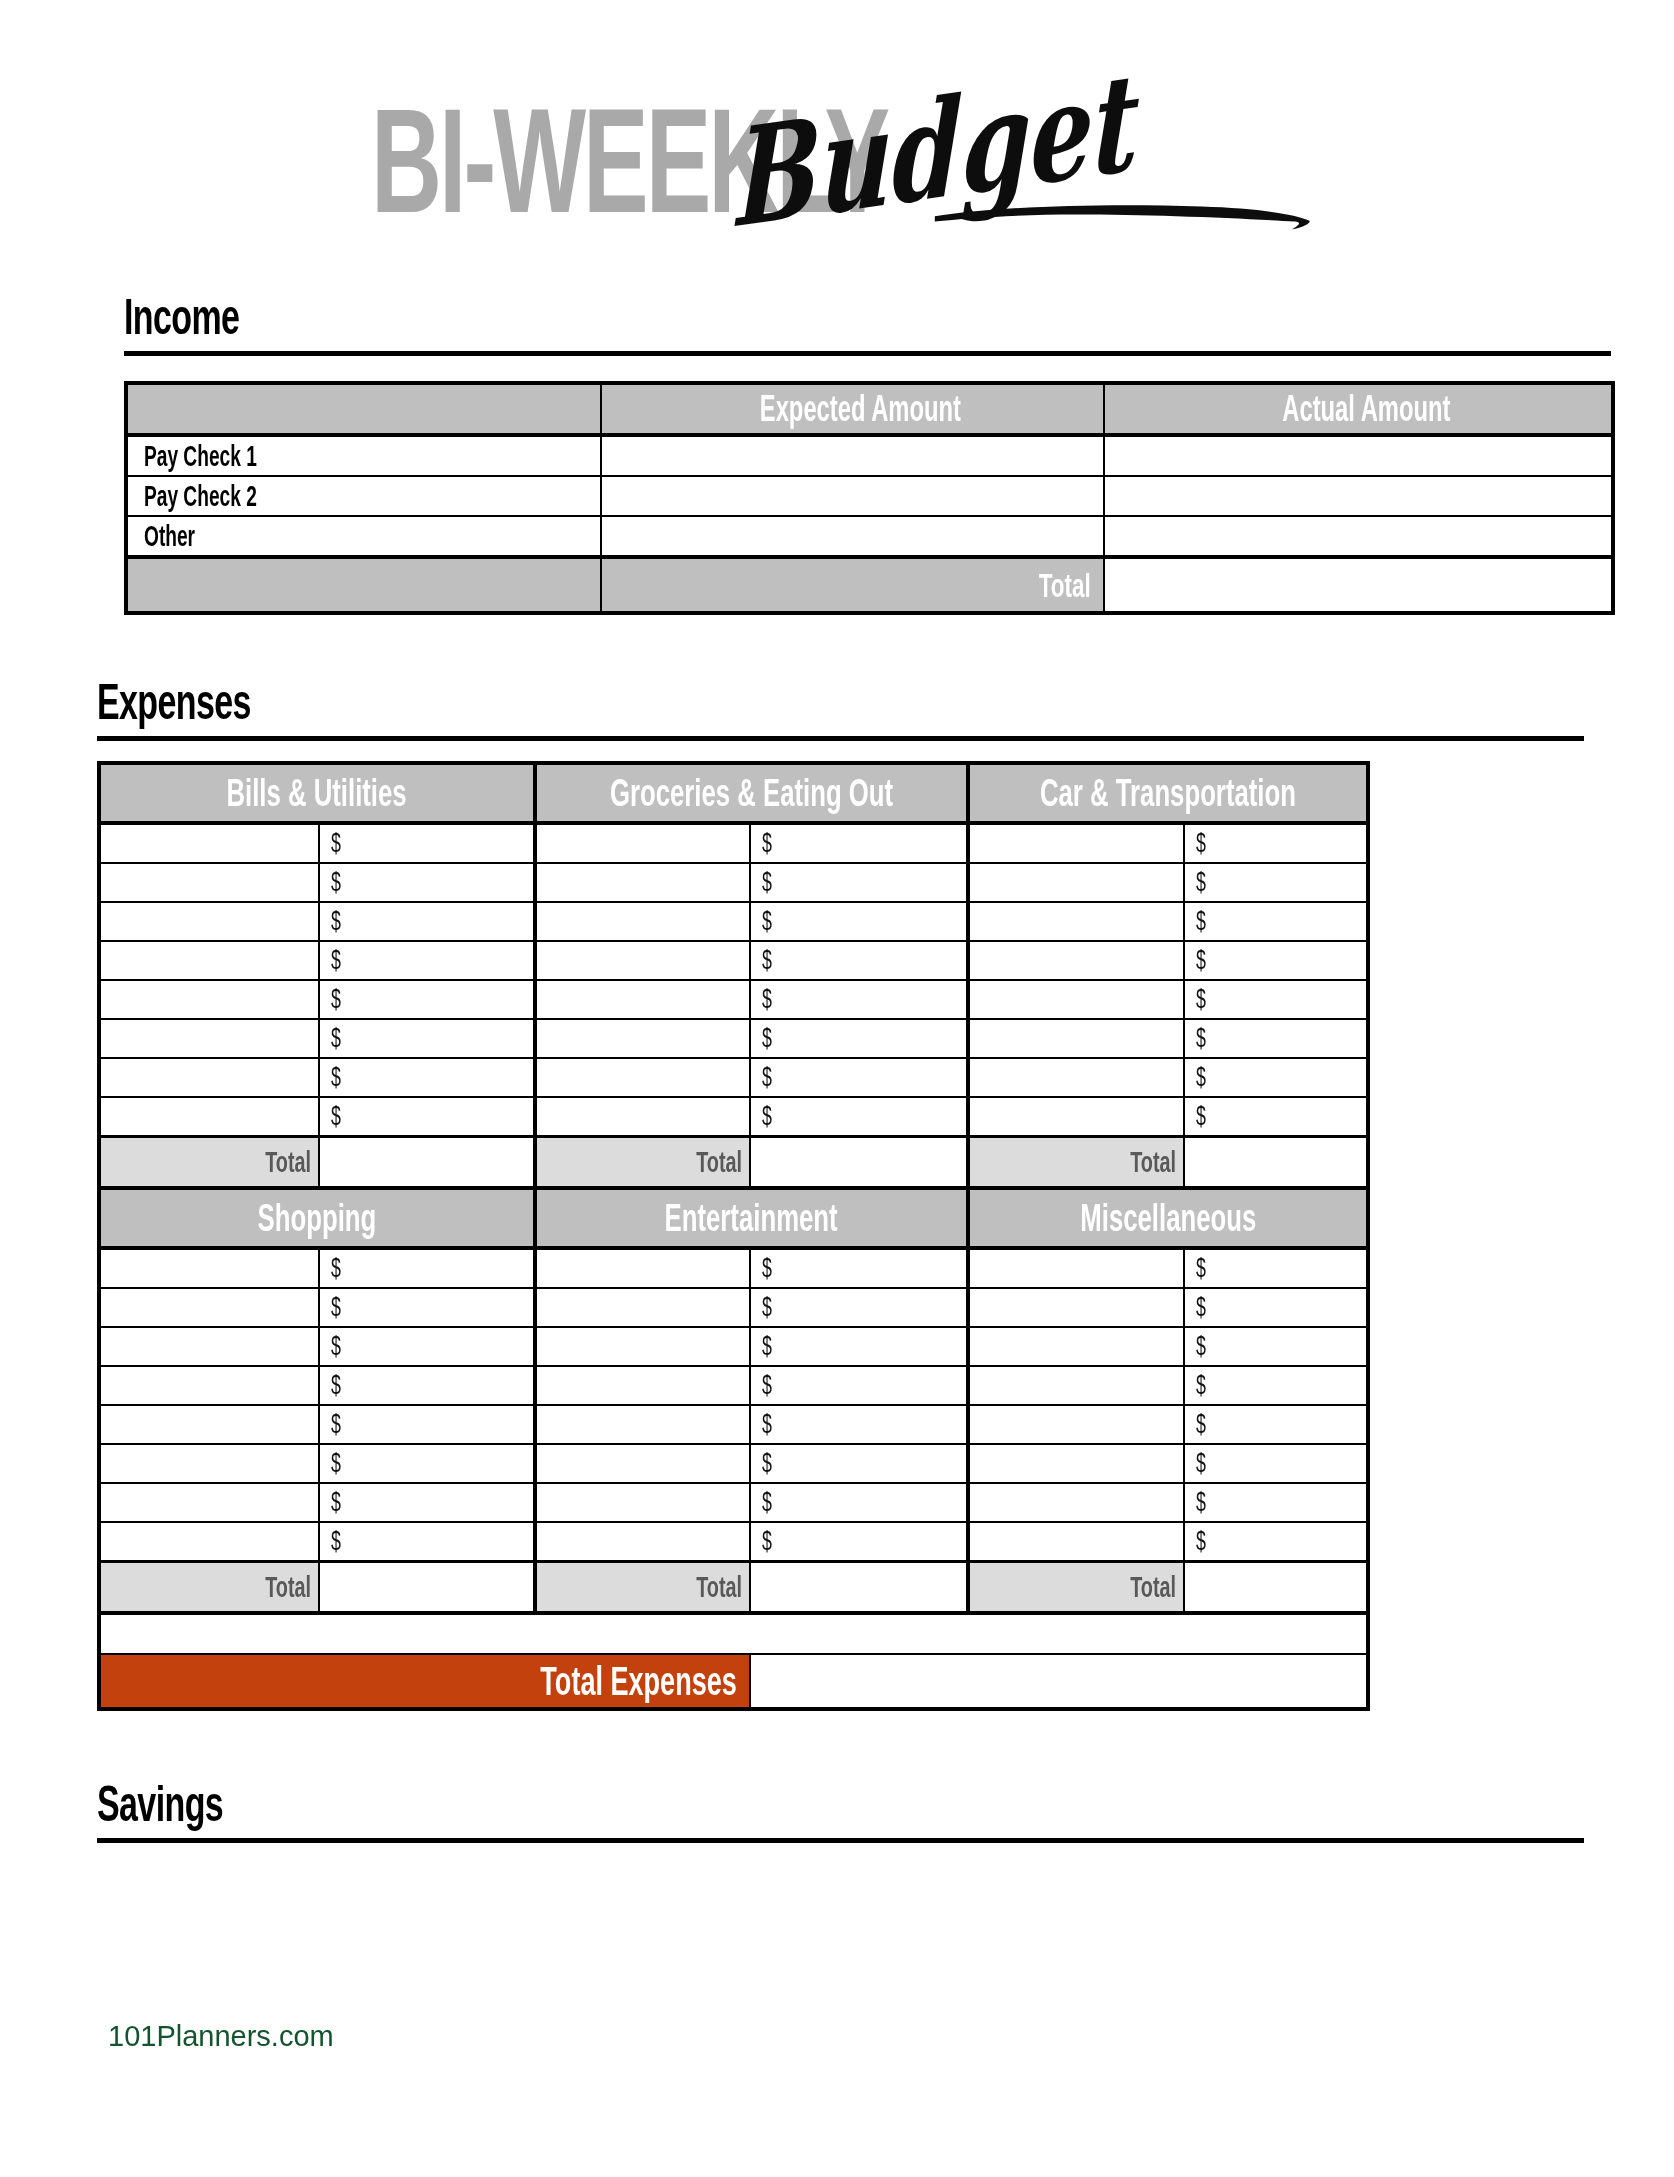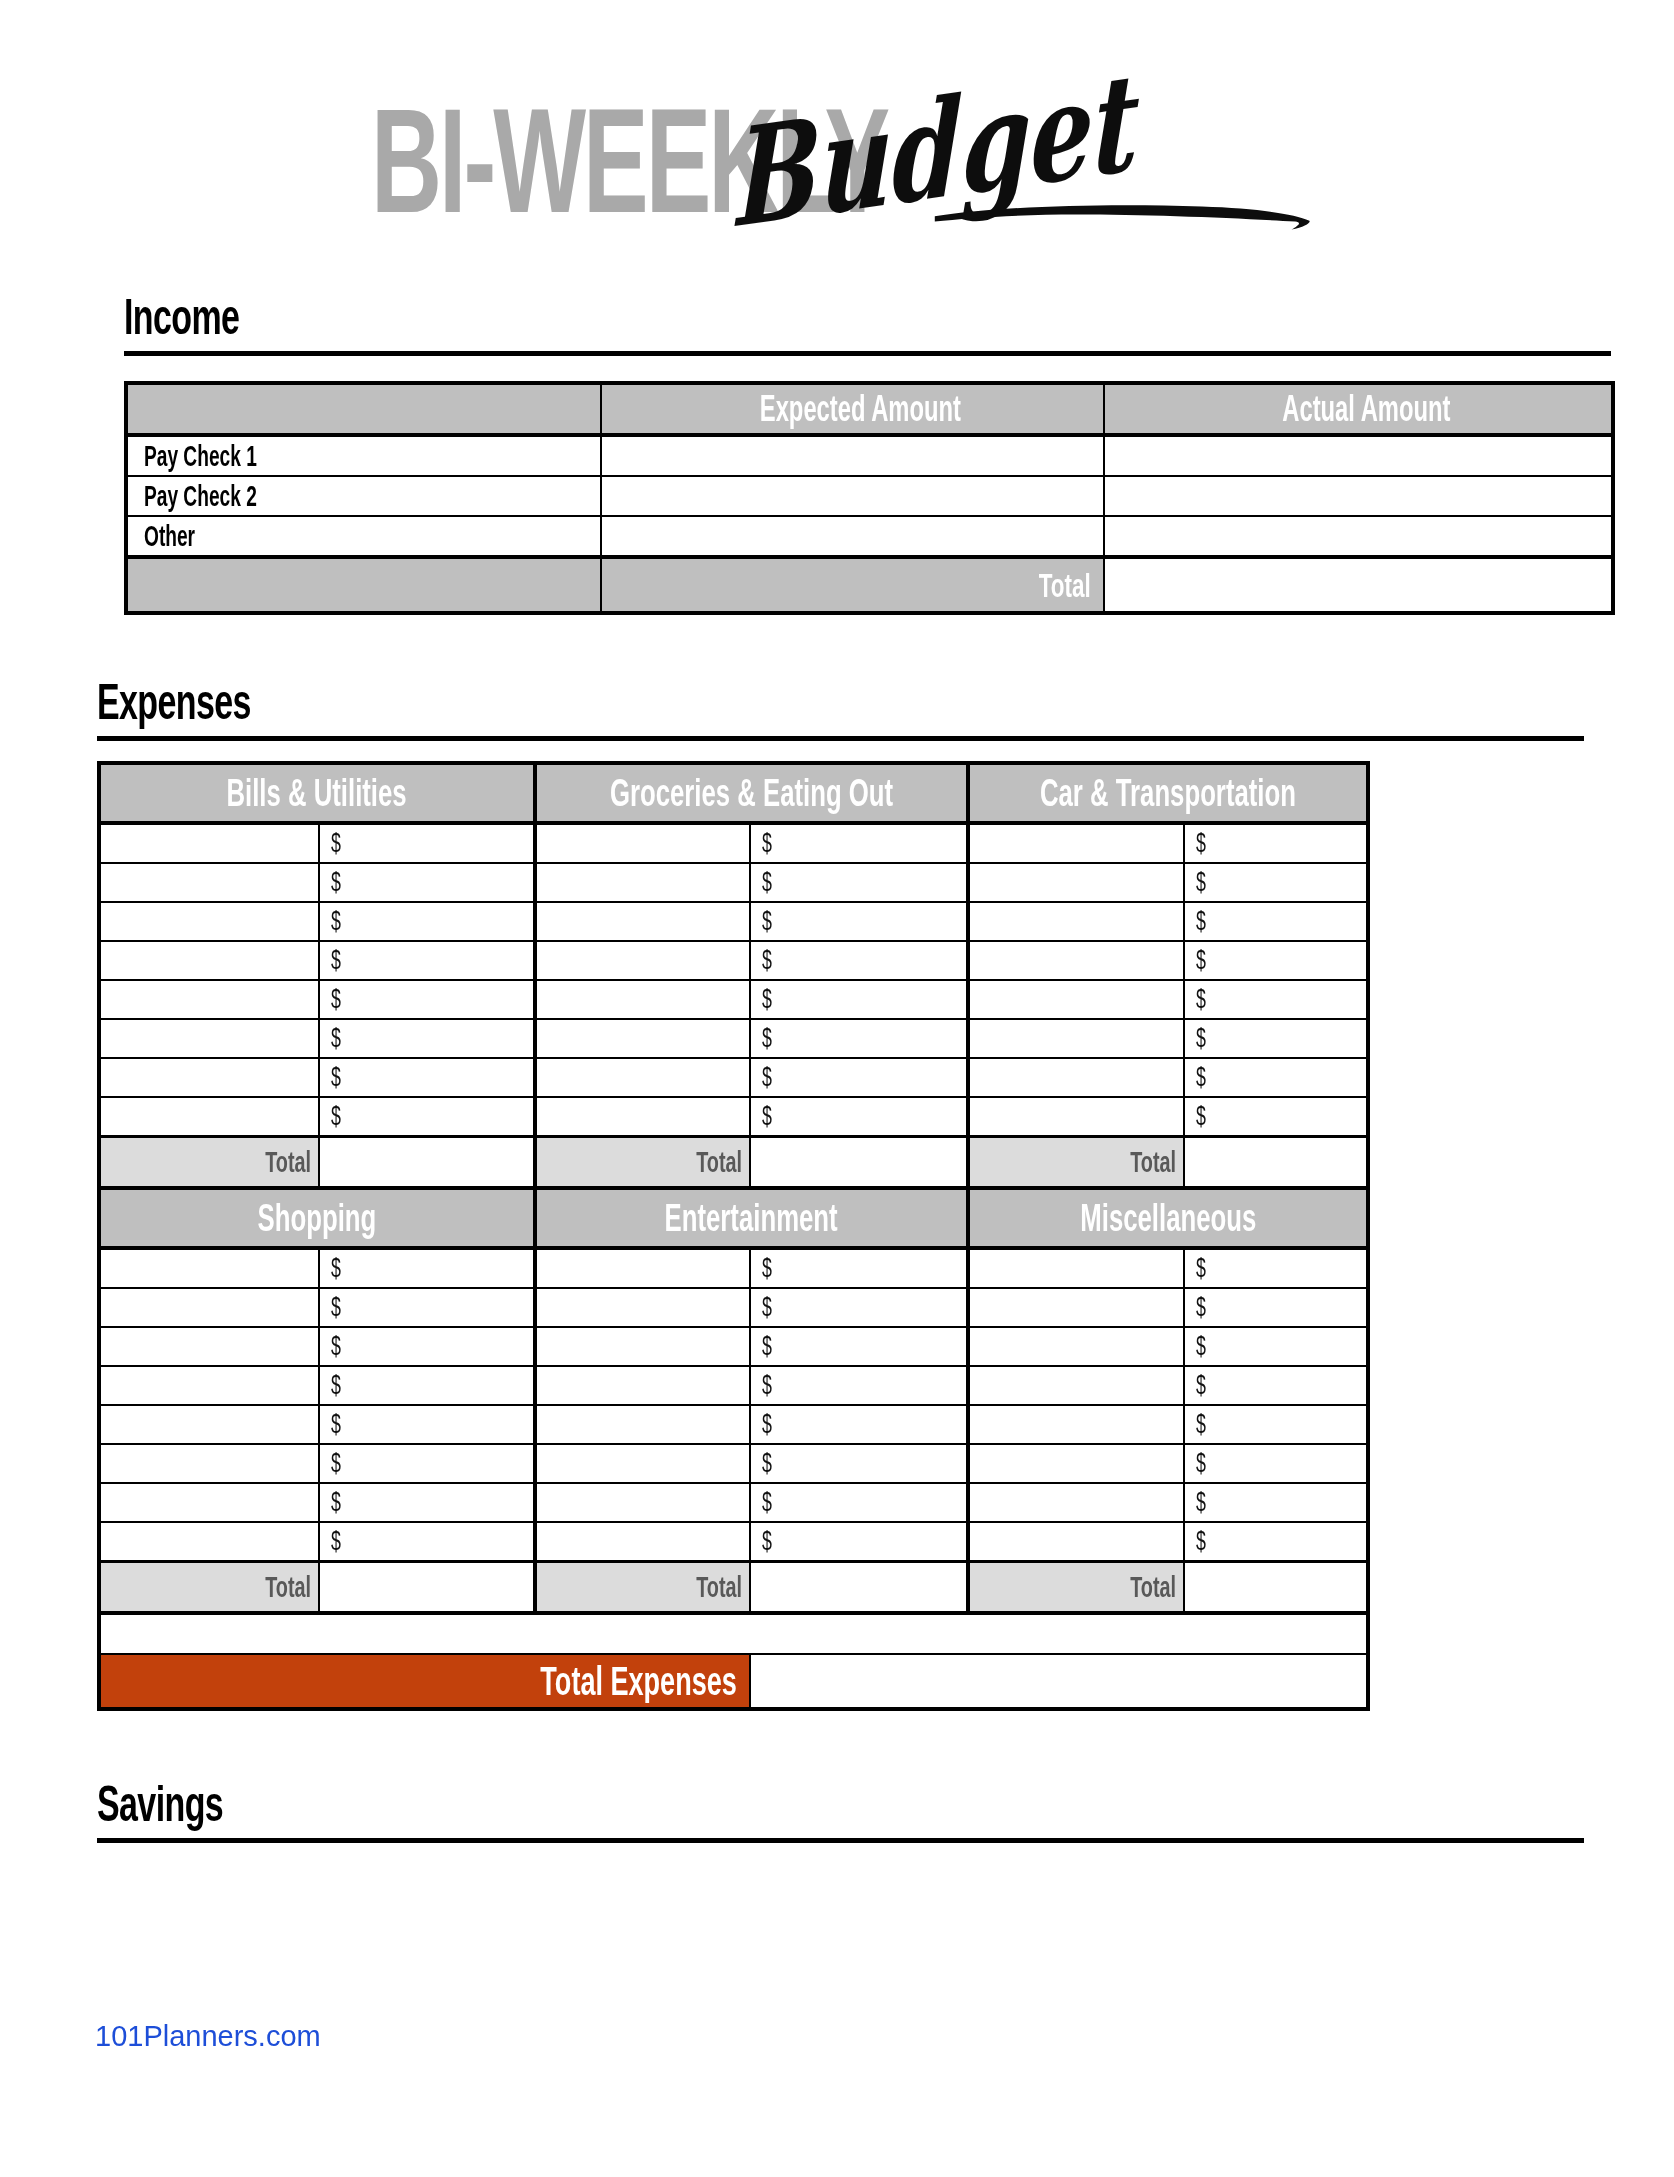--- a/index.html
+++ b/index.html
@@ -74,22 +74,22 @@
   .exp-tbl .grand-v  { background:#fff; }
 
   
   .sav-tbl { width:1487px; margin-top:21.5px; }
   .sav-tbl td { height:52px; }
   .sav-tbl .lblcell { background:#bfbfbf; text-align:right; }
   .sav-tbl .lblcell .cond { font-size:38px; padding-right:10.7px; }
 
   
   .footer {
-    position:absolute; left:95px; top:2020px;
-    font-size:29px; color:#1d4ed8;
+    position:absolute; left:108px; top:2020px;
+    font-size:29px; color:#14532d;
   }
 </style>
 </head>
 <body>
 
 <div class="page">
 
   <header class="title-block">
     <div class="title-main">BI-WEEKLY</div>
     <div class="title-script">Budget</div>

